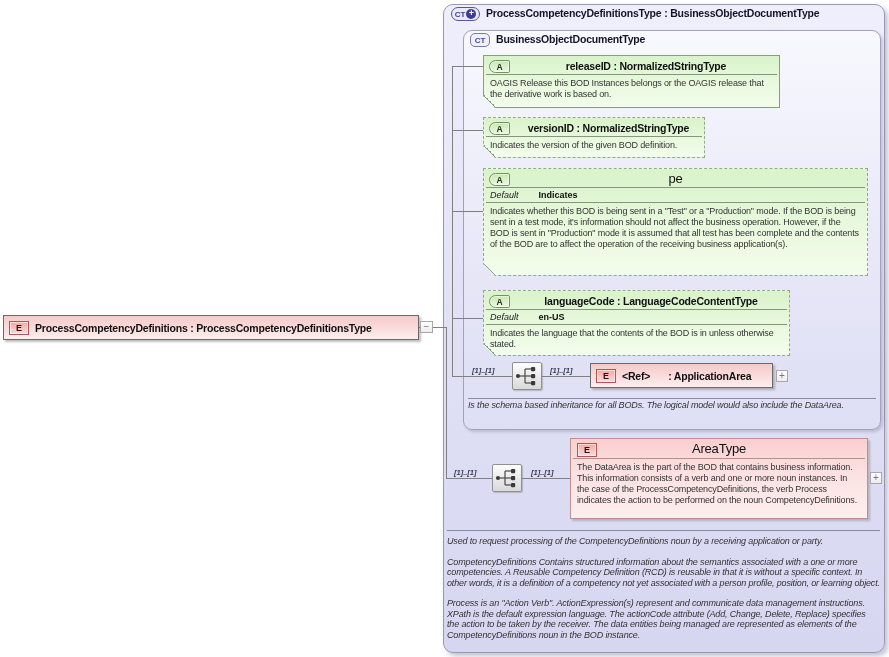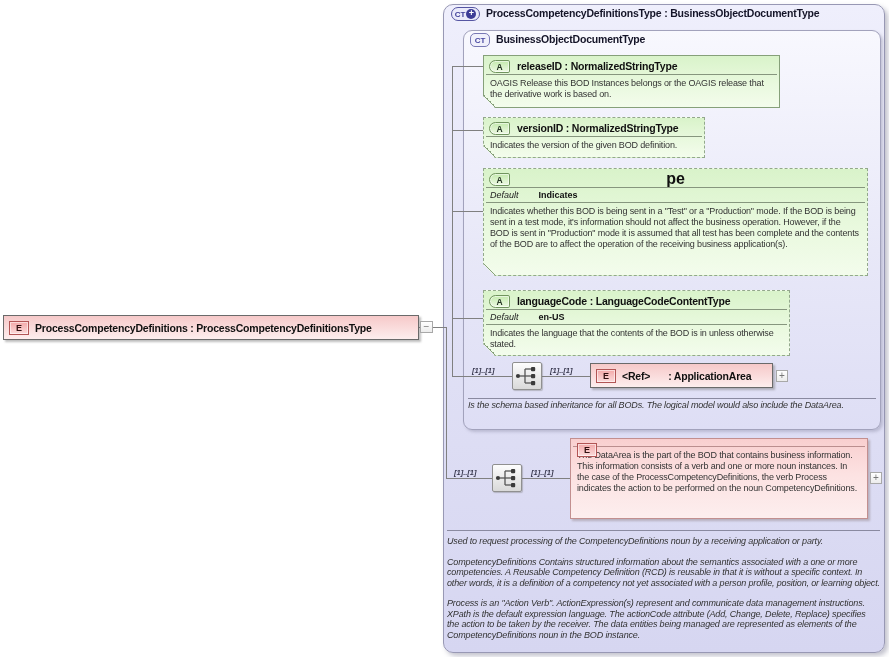--- a/index.html
+++ b/index.html
@@ -63,22 +63,22 @@
     clip-path:polygon(0 0,100% 0,100% 100%,12px 100%,0 calc(100% - 12px));
     overflow:hidden;
   }
   .attr.dashed { border-style:dashed; border-color:#93a88c; }
   .attr::after {
     content:""; position:absolute; left:0; bottom:0; width:12px; height:12px;
     background:linear-gradient(to top right,transparent calc(50% - 1px),#86a07a calc(50% - 1px),#86a07a 50%,transparent 50%);
   }
   .attr-title { position:relative; padding:4px 4px 2px 33px; }
   .attr-title .ic-a { position:absolute; left:5px; top:4px; }
-  .attr-name { font-weight:bold; font-size:10.5px; letter-spacing:-0.2px; color:#101010; line-height:12px; }
-  .attr-name2 { font-weight:bold; font-size:16px; letter-spacing:-0.2px; color:#101010; line-height:12px; text-align:center; margin-left:-29px; }
+  .attr-name { font-weight:bold; font-size:10.5px; letter-spacing:-0.2px; color:#101010; line-height:12px;text-align:center; }
+  .attr-name2 { font-weight:normal; font-size:13px; letter-spacing:-0.2px; color:#101010; line-height:12px; text-align:center; margin-left:-29px; }
   .rowline { border-top:1px solid #86967e; margin:0 2px; }
   .def-row { display:flex; gap:20px; padding:2px 6px 2px 6px; align-items:flex-end; }
   .def-label { font-style:italic; font-size:9px; color:#222; }
   .def-value { font-weight:bold; font-size:9px; color:#111; }
   .ann { font-size:9px; letter-spacing:-0.15px; line-height:11px; color:#333; padding:3px 6px 5px 6px; }
 
   
   .elem {
     display:flex; align-items:center; gap:6px; padding:0 5px;
     background:linear-gradient(180deg,#f6c9c9 0%,#fadddd 55%,#fdeeee 100%);
@@ -227,20 +227,21 @@
       <rect x="17" y="2" width="4.2" height="4.2" rx="1" fill="#3a3a3a"></rect>
       <rect x="17" y="9" width="4.2" height="4.2" rx="1" fill="#3a3a3a"></rect>
       <rect x="17" y="16" width="4.2" height="4.2" rx="1" fill="#3a3a3a"></rect>
     </svg>
   </div>
   <span class="card abs" style="left:531px;top:468px;">[1]..[1]</span>
 
   <div class="abs typebox" style="left:570px;top:438px;width:298px;height:81px;">
     <div class="t-title">
       <span class="ic-e">E</span>
+      <div class="attr-name2">AreaType</div>
     </div>
     <div class="rowline"></div>
     <div class="ann">The DataArea is the part of the BOD that contains business information. This information consists of a verb and one or more noun instances. In the case of the ProcessCompetencyDefinitions, the verb Process indicates the action to be performed on the noun CompetencyDefinitions.</div>
   </div>
   <div class="abs plusbox" style="left:870px;top:472px;width:12px;height:12px;">+</div>
 
   <div class="abs outer-ann" style="left:447px;top:530px;width:433px;">
     <p>Used to request processing of the CompetencyDefinitions noun by a receiving application or party.</p>
     <p>CompetencyDefinitions  Contains structured information about the semantics associated with a one or more competencies. A Reusable Competency Definition (RCD) is reusable in that it is without a specific context. In other words, it is a definition of a competency not yet associated with a person profile, position, or learning object.</p>
     <p>Process is an "Action Verb". ActionExpression(s) represent and communicate data management instructions. XPath is the default expression language. The actionCode attribute (Add, Change, Delete, Replace) specifies the action to be taken by the receiver. The data entities being managed are represented as elements of the CompetencyDefinitions noun in the BOD instance.</p>

